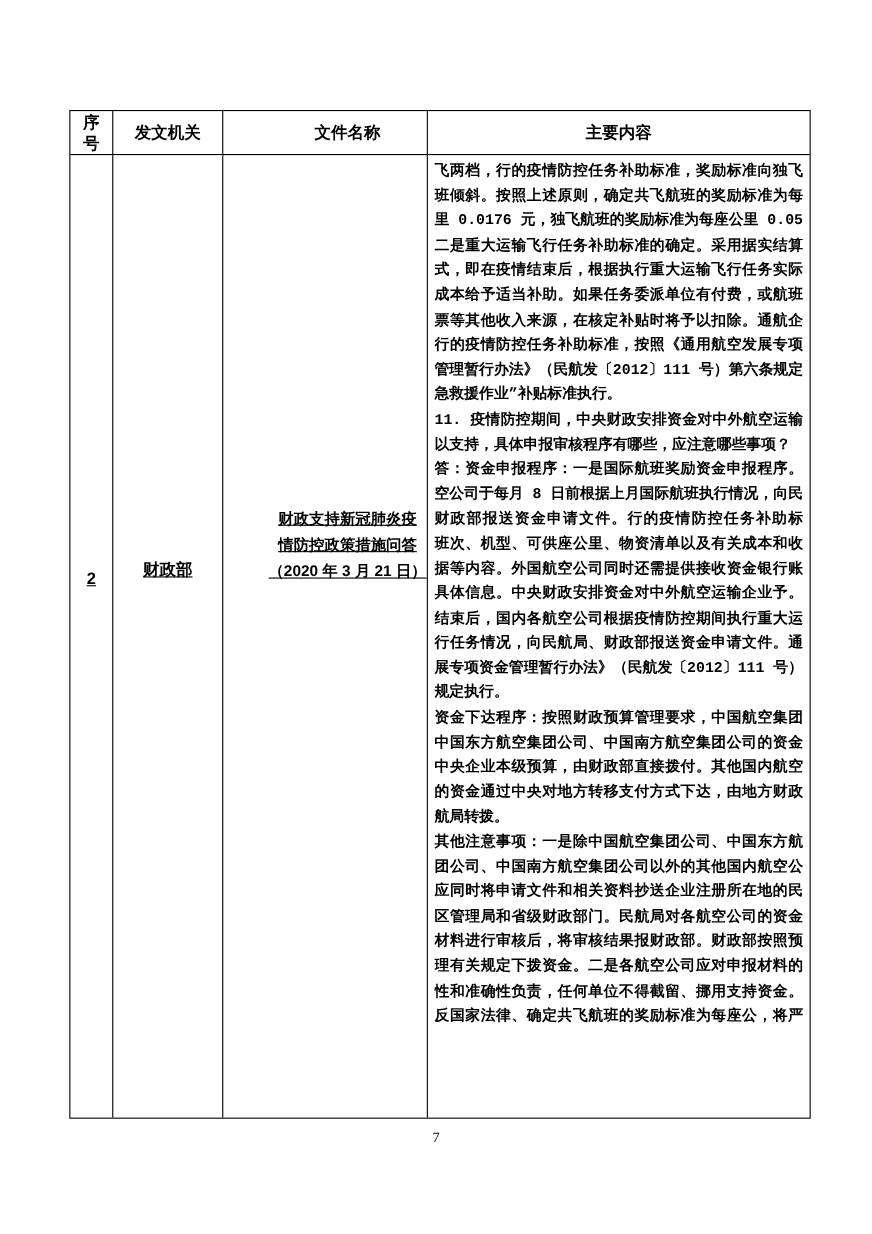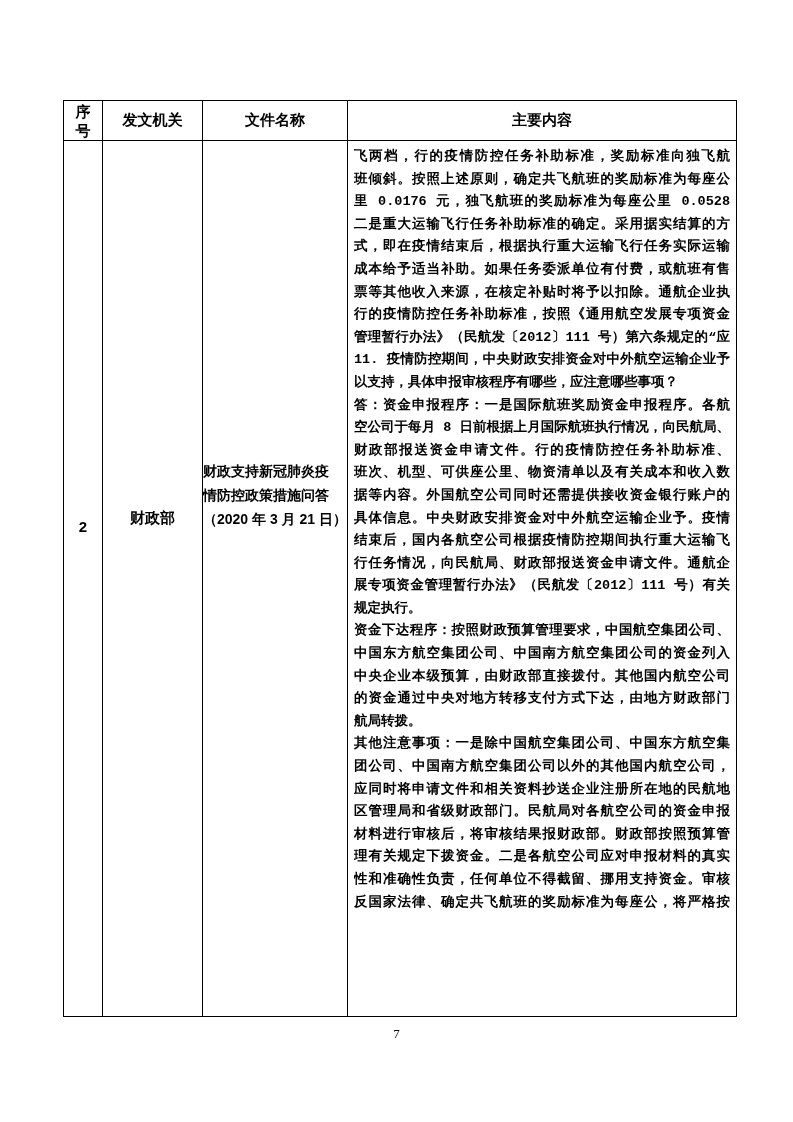--- a/index.html
+++ b/index.html
@@ -37,40 +37,42 @@
     min-height: 0;
   }
   .cell {
     box-sizing: border-box;
     border-right: 1.3px solid #000;
     overflow: hidden;
   }
   .cell.last { border-right: none; }
   .col-seq    { width: 39px;  flex: 0 0 auto; }
   .col-agency { width: 100px; flex: 0 0 auto; }
-  .col-doc    { width: 145px; flex: 0 0 auto; }
+  .col-doc    { width: 145px; flex: 0 0 auto; margin-left: 41px; }
   .col-main   { flex: 1 1 auto; font-family: Liberation Mono, monospace; }
   .hcell {
     display: flex;
     align-items: center;
     justify-content: center;
     font-size: 15px;
     text-align: center;
   }
   .seq-head-inner {
     width: 17px;
     line-height: 19px;
     text-align: center;
     word-break: break-all;
   }
   .bcell {
     display: flex;
     align-items: center;
     justify-content: center;
     font-size: 15px;
+    text-align: center;
+    text-decoration: underline;
   }
   .seq-val    { transform: translateY(-52px); }
   .agency-val { transform: translateY(-60px); }
   .docname-block {
     transform: translateY(-84px);
     line-height: 24px;
     font-size: 14px;
     white-space: nowrap;
   }
   .content-cell {
@@ -138,20 +140,21 @@
 
       <div class="cline">飞两档，行的疫情防控任务补助标准，奖励标准向独飞航</div>
           <div class="cline">班倾斜。按照上述原则，确定共飞航班的奖励标准为每座公</div>
           <div class="cline">里 0.0176 元，独飞航班的奖励标准为每座公里 0.0528 元。</div>
           <div class="cline">二是重大运输飞行任务补助标准的确定。采用据实结算的方</div>
           <div class="cline">式，即在疫情结束后，根据执行重大运输飞行任务实际运输</div>
           <div class="cline">成本给予适当补助。如果任务委派单位有付费，或航班有售</div>
           <div class="cline">票等其他收入来源，在核定补贴时将予以扣除。通航企业执</div>
           <div class="cline">行的疫情防控任务补助标准，按照《通用航空发展专项资金</div>
           <div class="cline">管理暂行办法》（民航发〔2012〕111 号）第六条规定的“应</div>
+          <div class="cline para-end">急救援作业”补贴标准执行。</div>
           <div class="cline">11. 疫情防控期间，中央财政安排资金对中外航空运输企业予</div>
           <div class="cline para-end">以支持，具体申报审核程序有哪些，应注意哪些事项？</div>
           <div class="cline">答：资金申报程序：一是国际航班奖励资金申报程序。各航</div>
           <div class="cline">空公司于每月 8 日前根据上月国际航班执行情况，向民航局、</div>
           <div class="cline">财政部报送资金申请文件。行的疫情防控任务补助标准、</div>
           <div class="cline">班次、机型、可供座公里、物资清单以及有关成本和收入数</div>
           <div class="cline">据等内容。外国航空公司同时还需提供接收资金银行账户的</div>
           <div class="cline">具体信息。中央财政安排资金对中外航空运输企业予。疫情</div>
           <div class="cline">结束后，国内各航空公司根据疫情防控期间执行重大运输飞</div>
           <div class="cline">行任务情况，向民航局、财政部报送资金申请文件。通航企</div>

